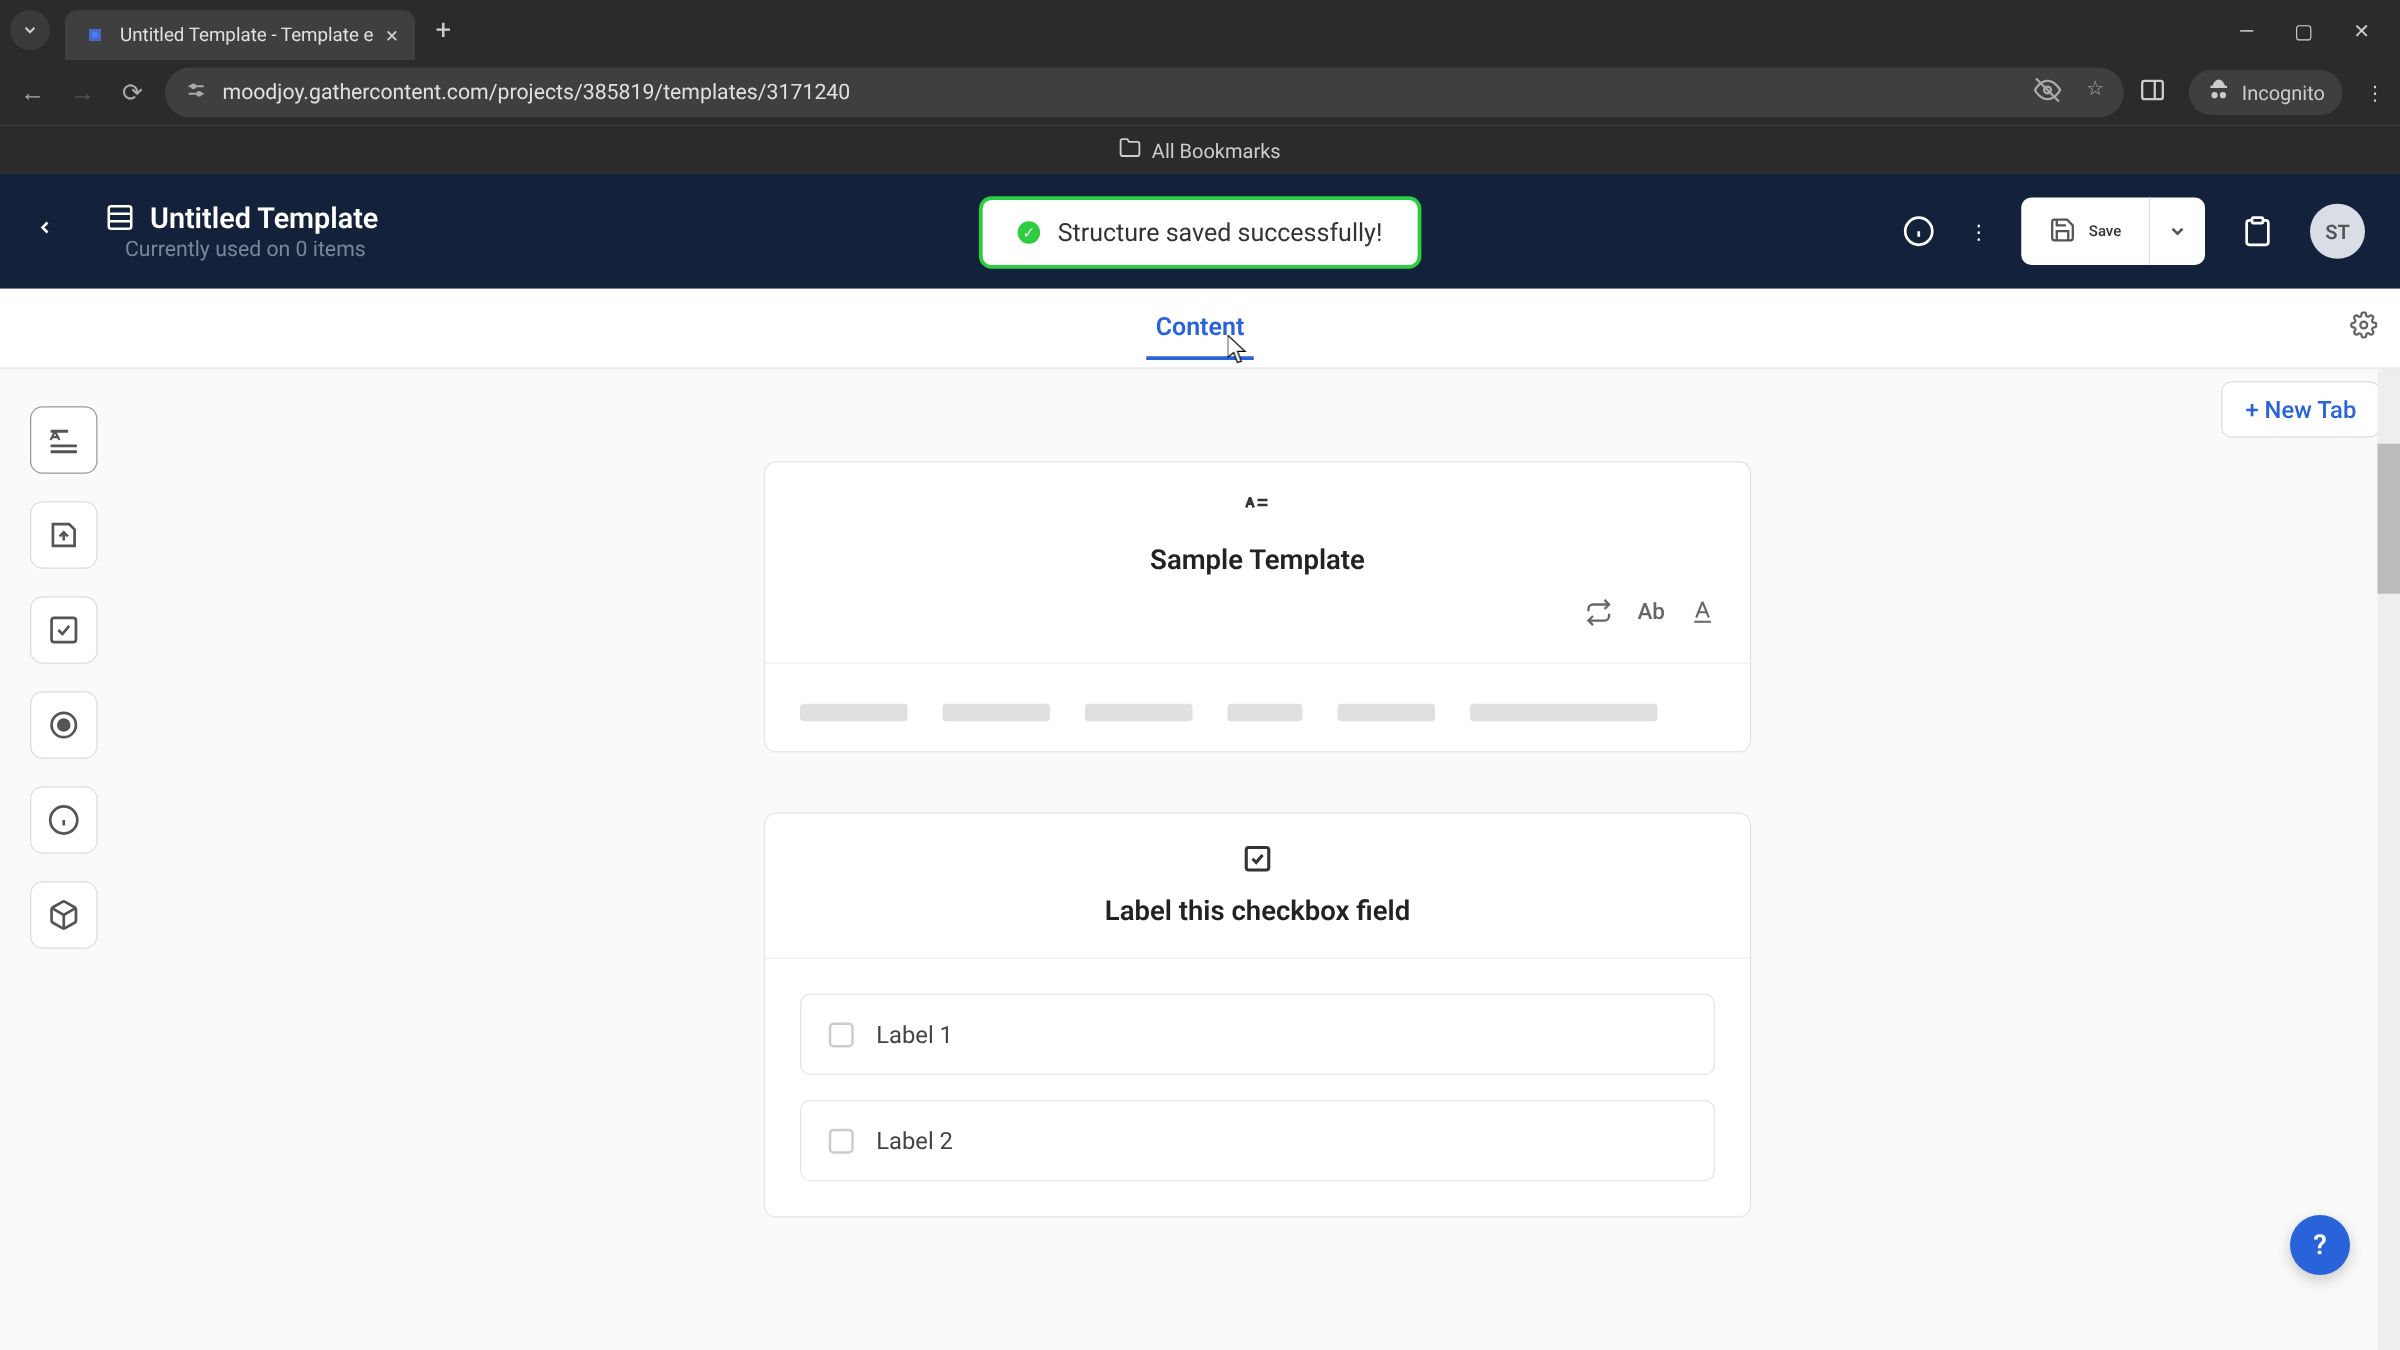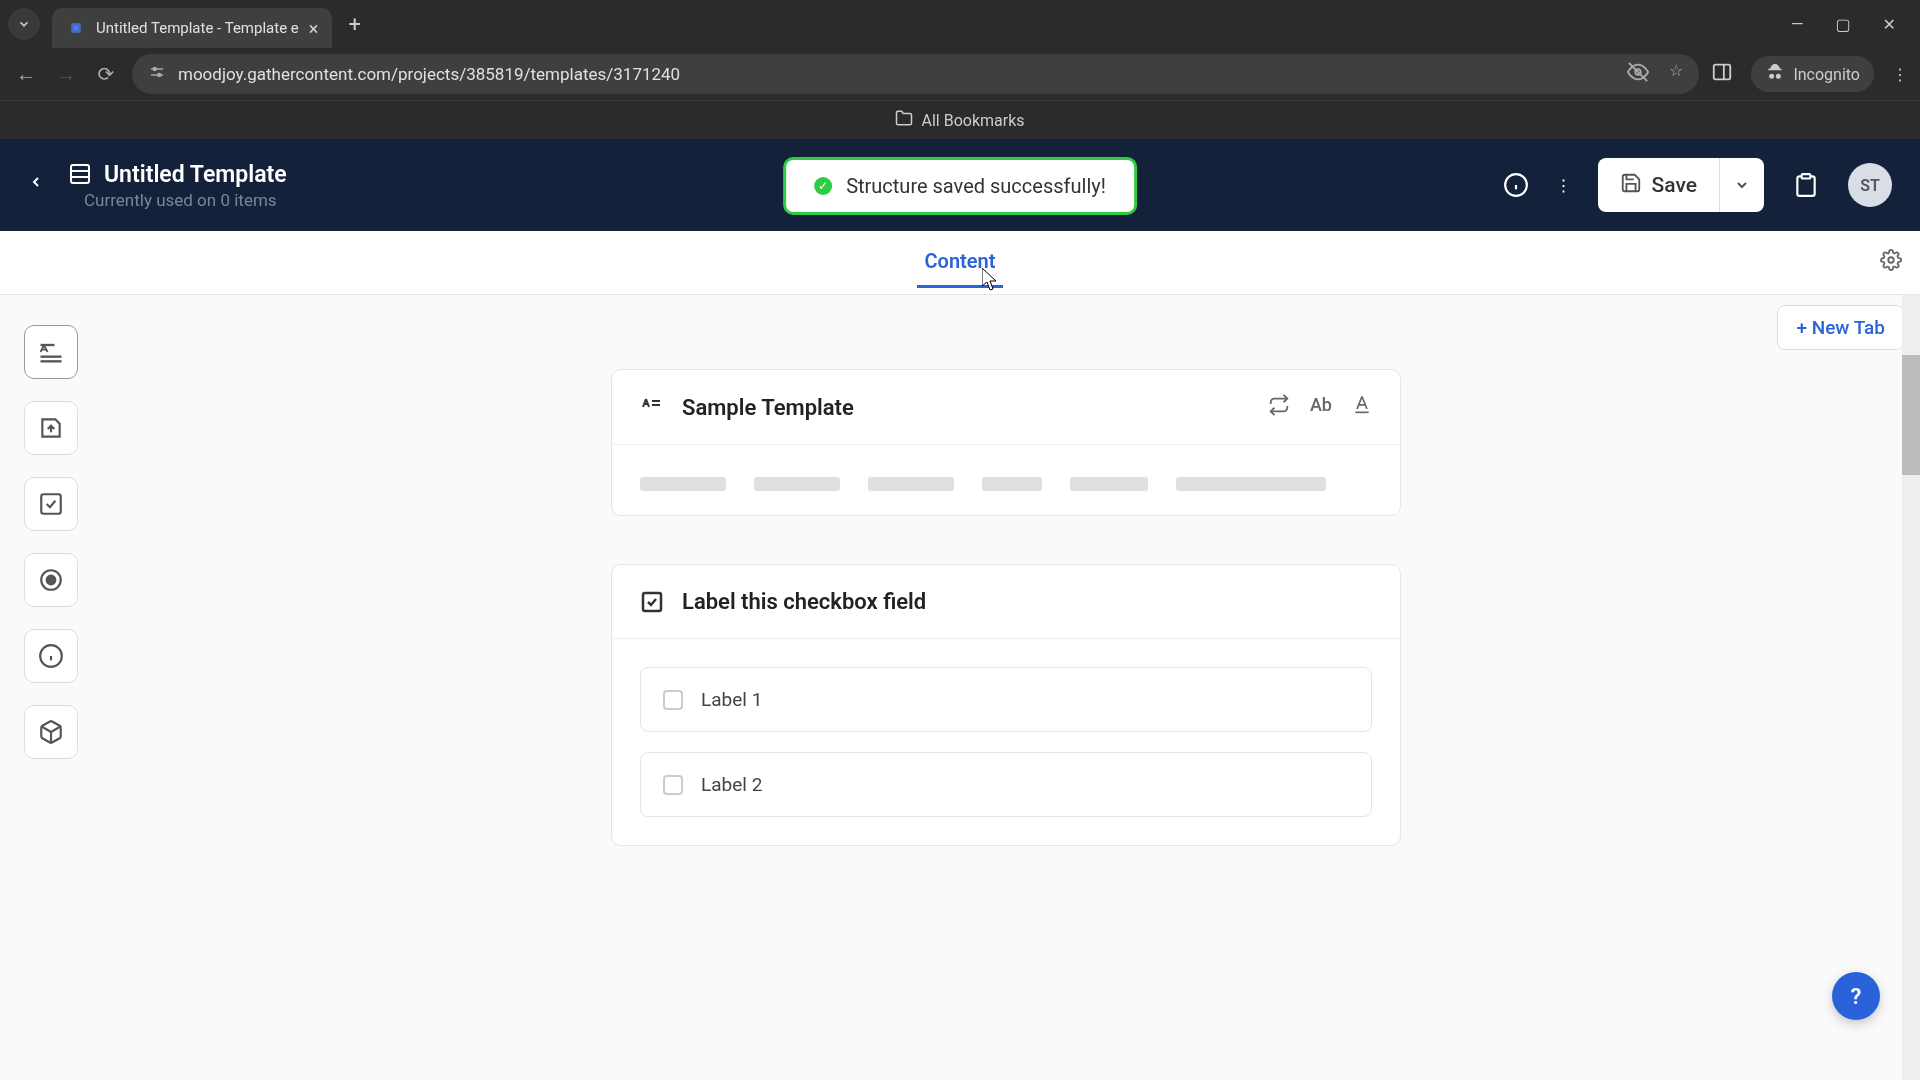--- a/index.html
+++ b/index.html
@@ -25,31 +25,31 @@
     .url-icon { color: #aaa; font-size: 16px; }
     .url-text { color: #e0e0e0; font-size: 17px; }
     .url-actions { margin-left: auto; display: flex; gap: 20px; color: #aaa; }
     .right-actions { display: flex; align-items: center; gap: 18px; color: #ccc; }
     .incognito-badge { display: flex; align-items: center; gap: 8px; background: #3f3f3f; padding: 6px 14px; border-radius: 20px; font-size: 16px; }
     
     .bookmarks-bar { display: flex; justify-content: center; padding: 8px 20px; background: #2b2b2b; border-top: 1px solid #3a3a3a; }
     .bookmarks-link { color: #ccc; font-size: 16px; display: flex; align-items: center; gap: 8px; cursor: pointer; }
     
     
-    .app-header { background: #13223a; height: 92px; display: flex; align-items: center; padding: 0 28px; gap: 24px; position: relative; }
+    .app-header { background: #13223a; height: 92px; display: flex; align-items: center; padding: 0 28px; gap: 40px; position: relative; }
     .back-btn { color: #fff; font-size: 28px; cursor: pointer; }
     .template-info { display: flex; flex-direction: column; gap: 2px; }
     .template-title-row { display: flex; align-items: center; gap: 12px; color: #fff; }
     .template-icon { width: 24px; height: 24px; }
     .template-title { font-size: 23px; font-weight: 600; }
     .template-subtitle { color: #7a8599; font-size: 17px; margin-left: 16px; }
     .header-right { margin-left: auto; display: flex; align-items: center; gap: 20px; }
     .header-icon { color: #fff; cursor: pointer; width: 28px; height: 28px; display: flex; align-items: center; justify-content: center; }
     .save-btn { background: #fff; border-radius: 8px; display: flex; align-items: center; height: 54px; cursor: pointer; }
-    .save-main { display: flex; align-items: center; gap: 10px; padding: 0 22px; font-size: 21px; font-weight: 500; color: #333; }
+    .save-main { display: flex; align-items: center; gap: 10px; padding: 0 22px; font-size: 12px; font-weight: 500; color: #333; }
     .save-dropdown { border-left: 1px solid #ddd; padding: 0 14px; height: 100%; display: flex; align-items: center; }
     .header-icon-box { width: 44px; height: 44px; border-radius: 8px; display: flex; align-items: center; justify-content: center; cursor: pointer; color: #fff; }
     .avatar { width: 44px; height: 44px; border-radius: 50%; background: #d8dde6; display: flex; align-items: center; justify-content: center; font-size: 16px; font-weight: 600; color: #555; cursor: pointer; }
     
     
     .toast { position: absolute; left: 50%; transform: translateX(-50%); top: 18px; background: #fff; border: 3px solid #2ecc40; border-radius: 10px; padding: 14px 28px; display: flex; align-items: center; gap: 14px; font-size: 20px; color: #333; z-index: 10; }
     .toast-icon { width: 18px; height: 18px; border-radius: 50%; background: #2ecc40; display: flex; align-items: center; justify-content: center; color: #fff; font-size: 12px; }
     
     
     .content-tabs { background: #fff; height: 64px; display: flex; align-items: center; justify-content: center; border-bottom: 1px solid #e5e5e5; position: relative; }
@@ -59,21 +59,21 @@
     
     .main-area { display: flex; height: calc(100% - 48px - 52px - 36px - 92px - 52px); background: #fafafa; }
     .left-toolbar { width: 92px; padding: 30px 24px; display: flex; flex-direction: column; gap: 22px; }
     .tool-btn { width: 54px; height: 54px; border: 1px solid #ddd; border-radius: 10px; background: #fff; display: flex; align-items: center; justify-content: center; cursor: pointer; color: #555; }
     .tool-btn.active { border-color: #999; }
     
     .canvas { flex: 1; padding: 24px 0; overflow-y: auto; position: relative; }
     .new-tab-link { position: absolute; right: 16px; top: 10px; border: 1px solid #ddd; background: #fff; padding: 10px 18px; border-radius: 8px; font-size: 19px; font-weight: 500; color: #2962d9; cursor: pointer; }
     
     .field-card { width: 790px; margin: 0 auto 48px; background: #fff; border: 1px solid #e5e5e5; border-radius: 10px; }
-    .field-header { display: flex; align-items: center; padding: 24px 28px; gap: 18px; border-bottom: 1px solid #eee; }
+    .field-header { display: flex; align-items: center; padding: 24px 28px; gap: 18px; border-bottom: 1px solid #eee; flex-direction: column; }
     .field-icon { width: 24px; height: 24px; color: #333; }
     .field-title { font-size: 22px; font-weight: 600; color: #222; }
     .field-actions { margin-left: auto; display: flex; gap: 20px; color: #666; }
     .field-action { cursor: pointer; font-size: 18px; }
     
     .skeleton-row { padding: 32px 28px 24px; display: flex; gap: 28px; }
     .skeleton { height: 14px; background: #e0e0e0; border-radius: 3px; }
     .sk1 { width: 86px; } .sk2 { width: 86px; } .sk3 { width: 86px; } .sk4 { width: 60px; } .sk5 { width: 78px; } .sk6 { width: 150px; }
     
     .instructions { padding: 20px 28px 24px; position: relative; }

